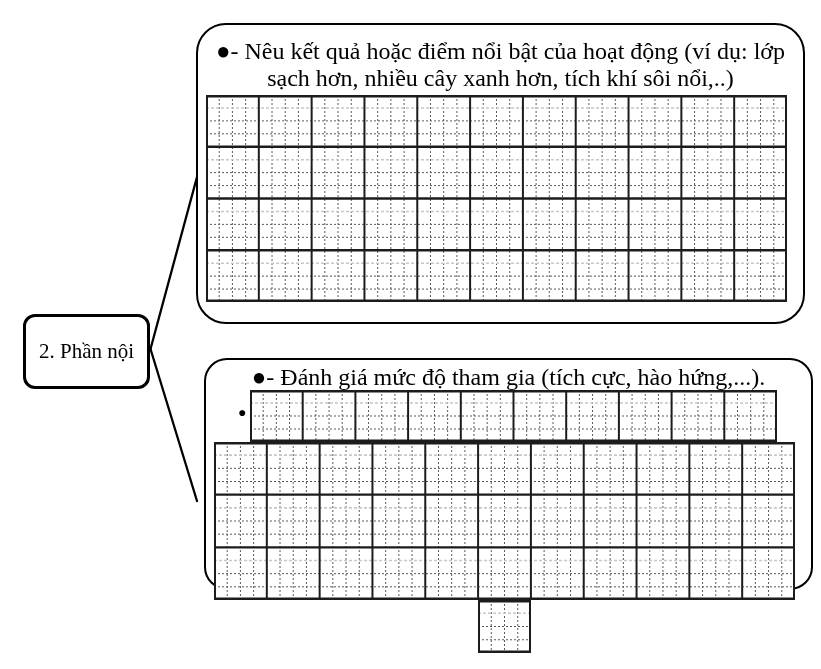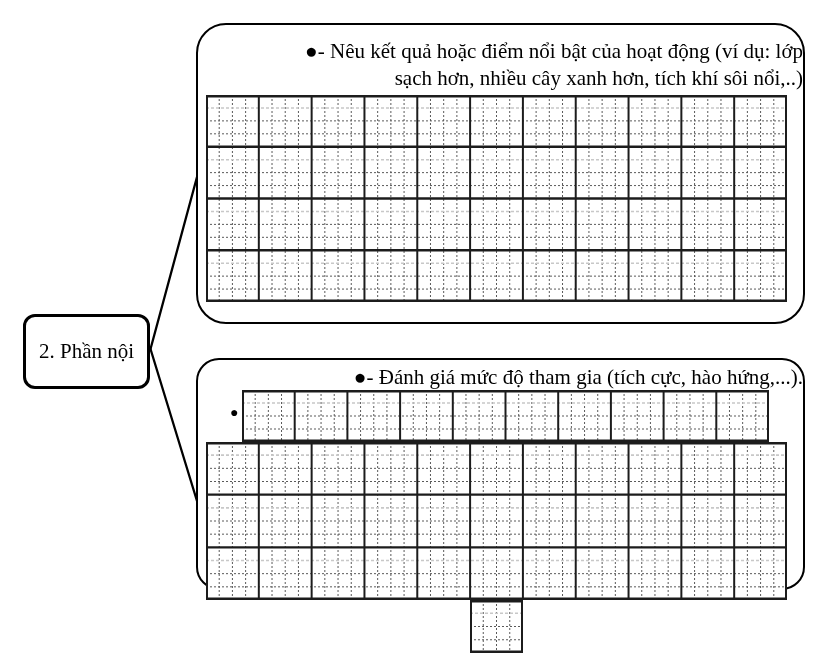--- a/index.html
+++ b/index.html
@@ -22,24 +22,24 @@
     background:#fff;z-index:2;
   }
   .node-box span{display:block;}
 
   .bubble{
     position:absolute;
     border:2.5px solid #000;border-radius:30px;
     box-sizing:border-box;background:#fff;z-index:1;
   }
   #top-bubble{left:196px;top:23px;width:609px;height:301px;}
-  #bottom-bubble{left:196px;top:358px;width:609px;height:232px;border-radius:23px;}
+  #bottom-bubble{left:204px;top:358px;width:609px;height:232px;border-radius:23px;}
 
   .bubble-text{
-    text-align:right;font-size:21px;line-height:27px;
+    text-align:center;font-size:24px;line-height:27px;
     padding-top:13px;white-space:nowrap;
   }
   #bottom-bubble .bubble-text{padding-top:4px;}
   .bubble-text span{display:block;}
 
   .grid{position:absolute;z-index:3;background:#fff;}
   #grid-top{left:8px;top:70px;width:581px;height:207px;}
   #grid-bottom-strip{left:44px;top:30px;width:527px;height:52px;}
   #grid-bottom-main{left:8px;top:82px;width:581px;height:158px;}
   #grid-bottom-tab{left:272px;top:240px;width:53px;height:53px;}

